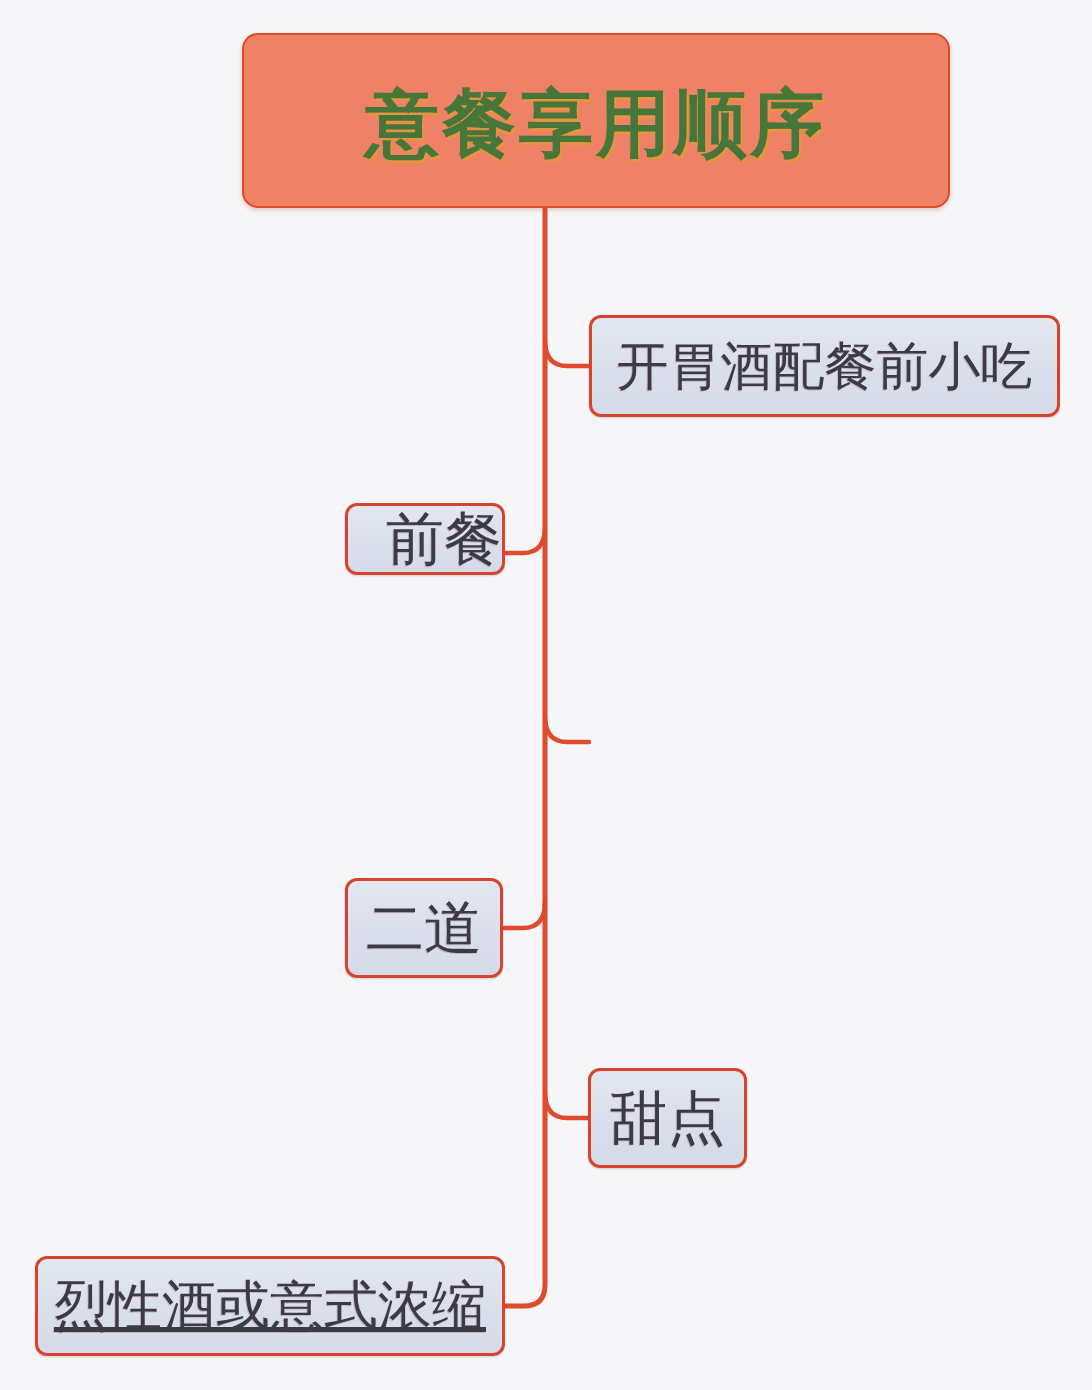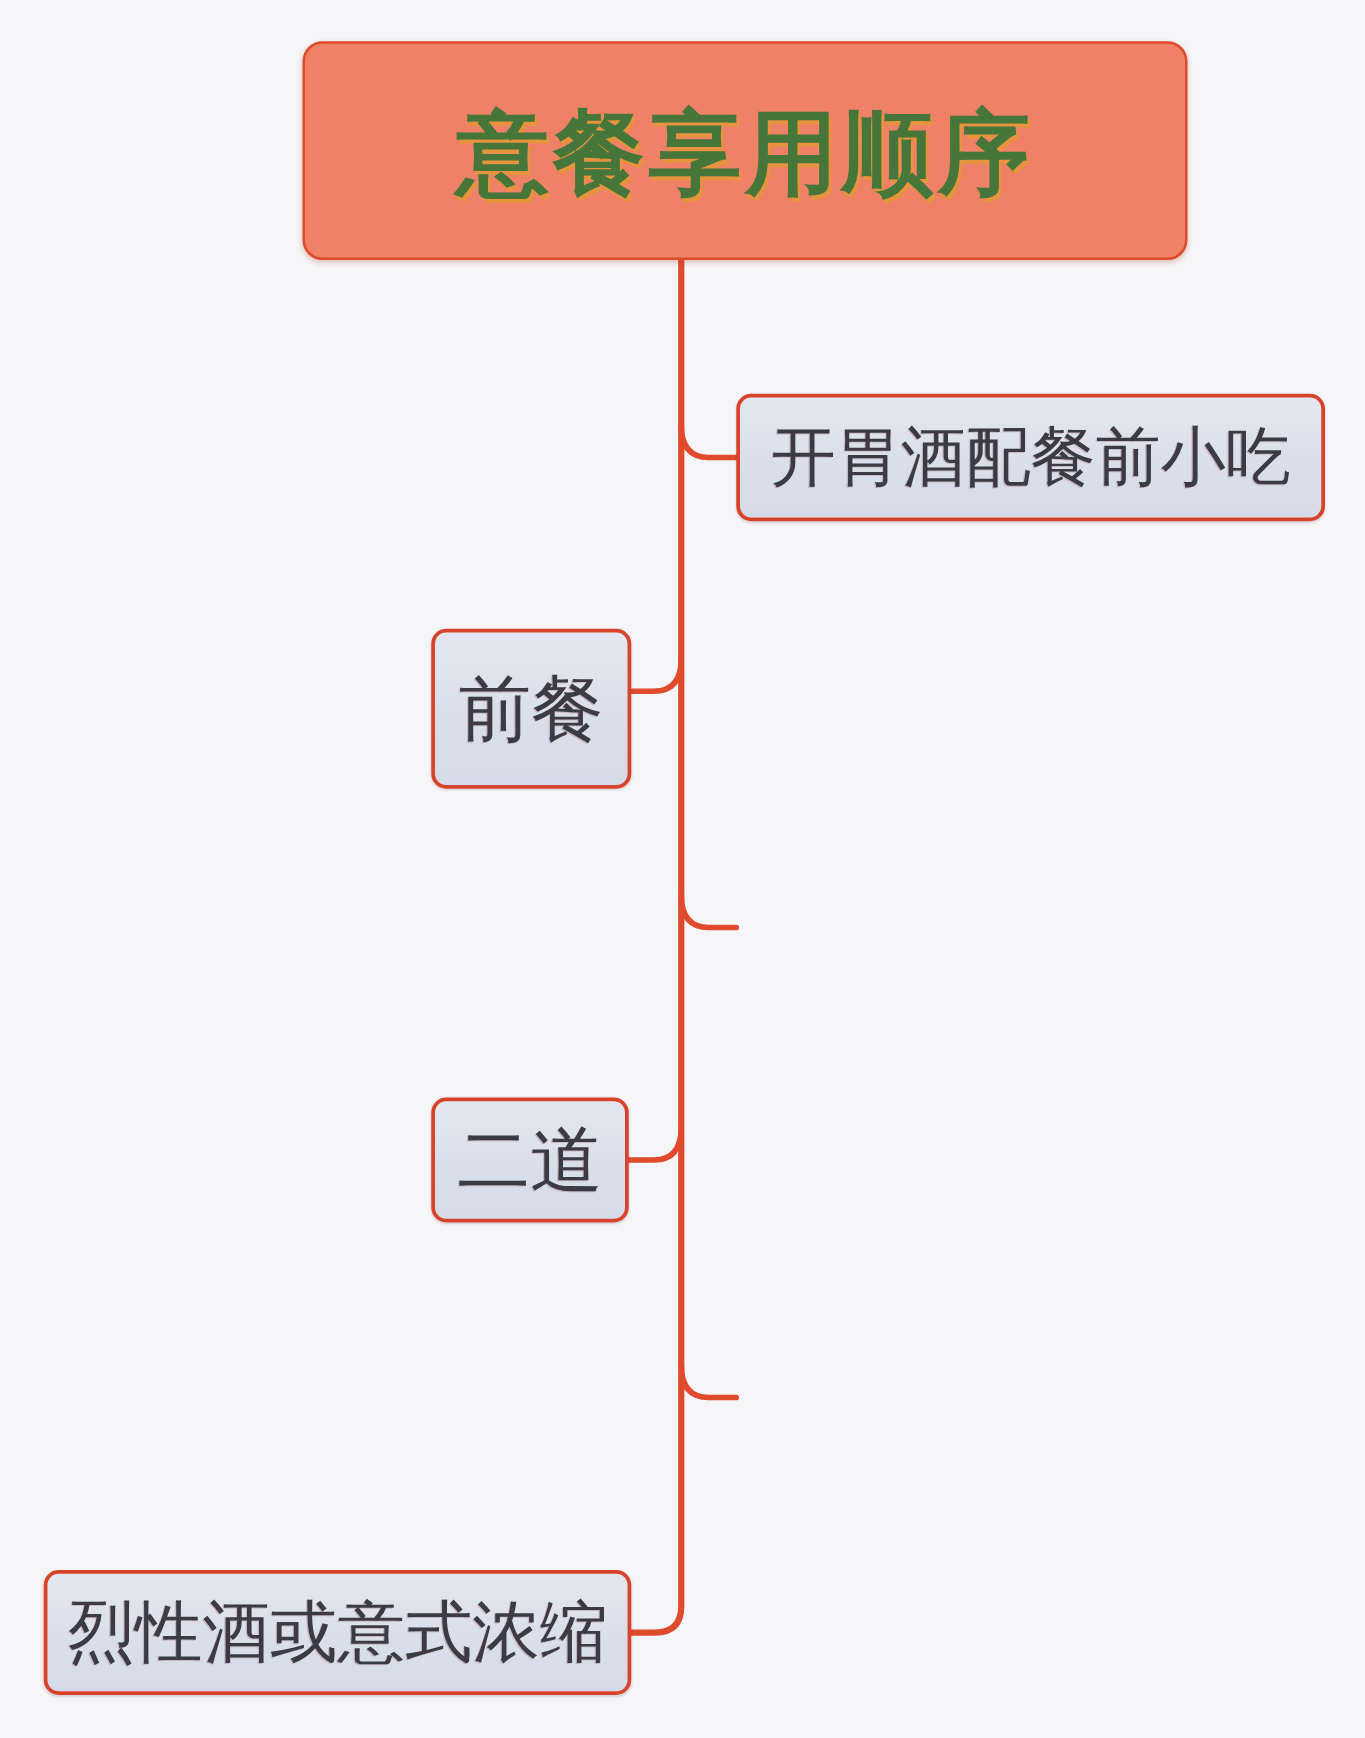--- a/index.html
+++ b/index.html
@@ -60,30 +60,30 @@
     box-shadow: 0 1px 2px rgba(60, 40, 40, 0.18);
   }
   .child-node .label {
     color: var(--child-text, #3b3b45);
     white-space: nowrap;
     line-height: 1;
     text-shadow: -1px 1px 0 rgba(150, 60, 80, 0.25);
   }
   .n1 { left: 589px; top: 315px;  width: 471px; height: 102px; }
   .n1 .label { font-size: 52px; }
-  .n2 { left: 345px; top: 503px;  width: 160px; height: 128px; }
+  .n2 { left: 345px; top: 503px;  width: 160px; height: 72px; justify-content: flex-end; }
   .n2 .label { font-size: 58px; }
   .n3 { left: 588px; top: 692px;  width: 160px; height: 100px; }
   .n3 .label { font-size: 58px; }
   .n4 { left: 345px; top: 878px;  width: 158px; height: 100px; text-align: right; }
   .n4 .label { font-size: 58px; }
   .n5 { left: 588px; top: 1068px; width: 159px; height: 100px; }
   .n5 .label { font-size: 58px; }
   .n6 { left: 35px;  top: 1256px; width: 470px; height: 100px; }
-  .n6 .label { font-size: 54px; }
+  .n6 .label { font-size: 54px; text-decoration: underline; }
 </style>
 </head>
 <body>
 
 <div class="stage">
 
   <svg class="connectors" viewBox="0 0 1092 1390" xmlns="http://www.w3.org/2000/svg">
     <path stroke-width="5" d="M545 206 L545 1285 Q545 1306 524 1306 L505 1306"></path>
     <path stroke-width="4.5" d="M545 340 Q545 366 567 366 L590 366"></path>
     <path stroke-width="4.5" d="M545 527 Q545 553 523 553 L506 553"></path>
@@ -102,18 +102,21 @@
 
   <div class="node child-node n2">
     <span class="label">前餐</span>
   </div>
 
 
   <div class="node child-node n4">
     <span class="label">二道</span>
   </div>
 
+  <div class="node child-node n5">
+    <span class="label">甜点</span>
+  </div>
 
   <div class="node child-node n6">
     <span class="label">烈性酒或意式浓缩</span>
   </div>
 
 </div>
 
 </body></html>

